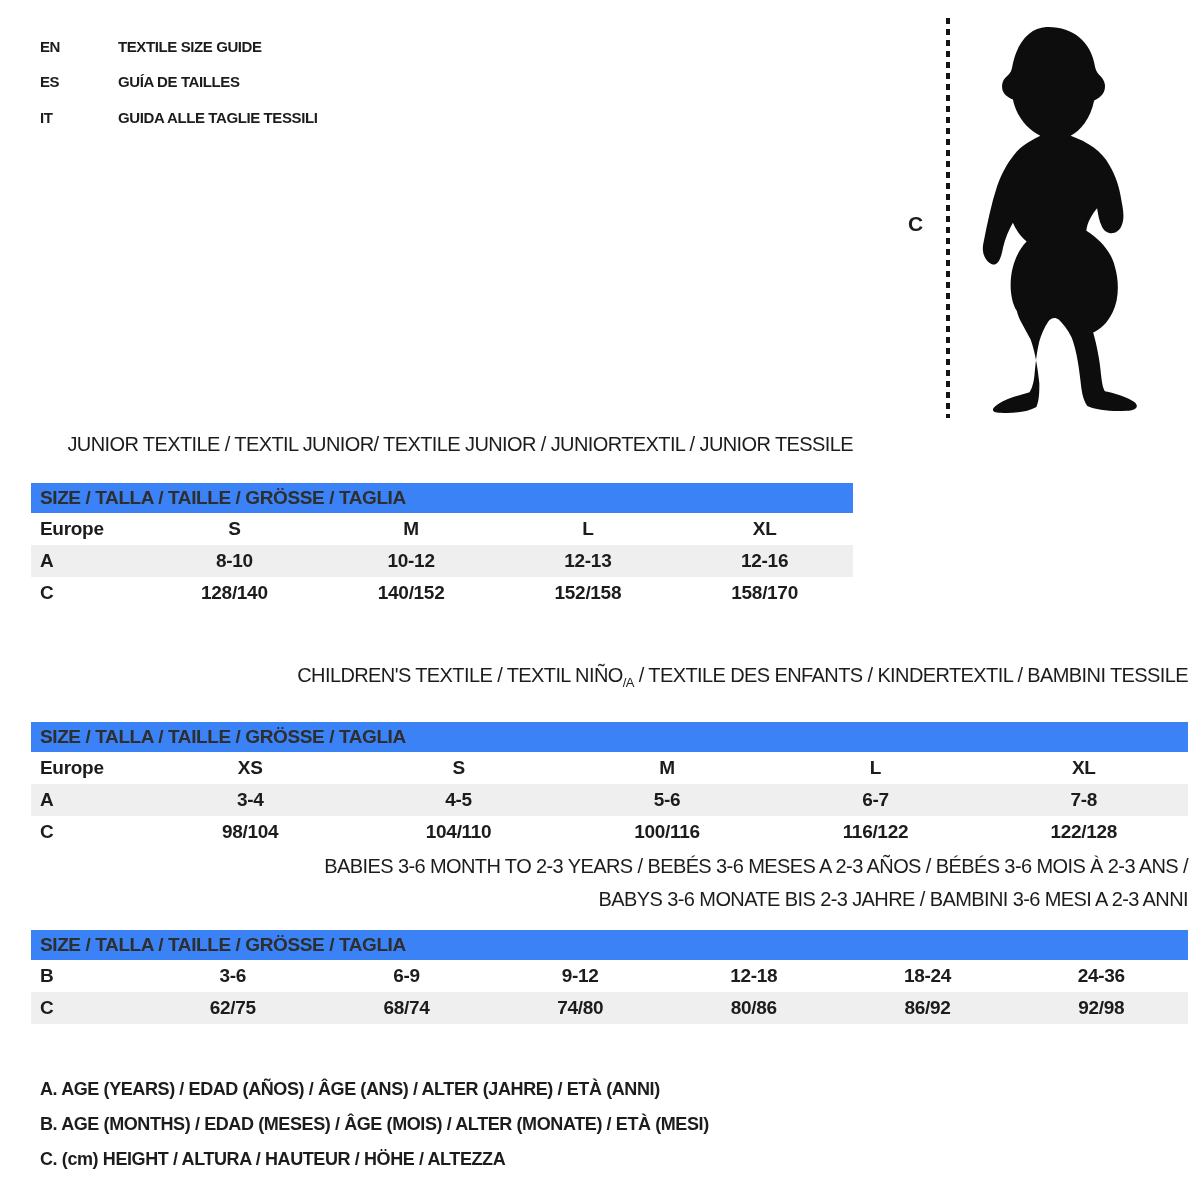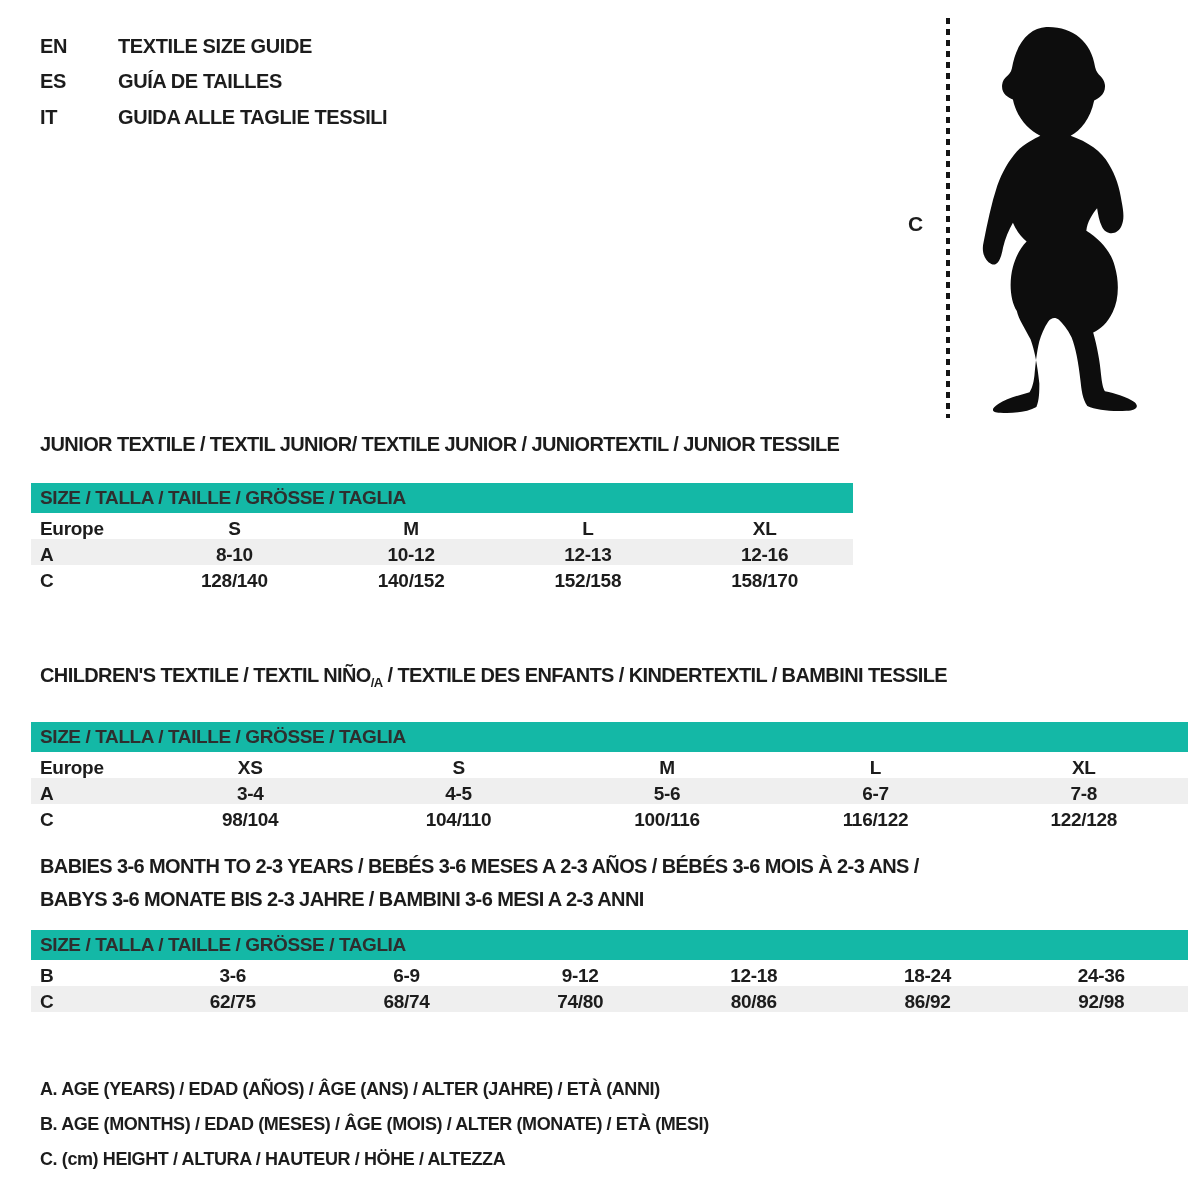--- a/index.html
+++ b/index.html
@@ -3,44 +3,44 @@
 <meta charset="utf-8">
 <style>
   html,body{margin:0;padding:0;}
   body{
     width:1200px;height:1200px;position:relative;background:#ffffff;
     font-family:"Liberation Sans","DejaVu Sans",sans-serif;
     color:#1c1c1c;overflow:hidden;
   }
   
   .lang-block{position:absolute;left:40px;top:29px;}
-  .lang-row{display:flex;line-height:35.3px;font-size:20px;font-weight:700;letter-spacing:-0.4px;}
+  .lang-row{display:flex;line-height:35.3px;font-size:15px;font-weight:700;letter-spacing:-0.4px;}
   .lang-code{width:78px;}
   
   .measure-line{
     position:absolute;left:946px;top:18px;width:4px;height:400px;
     background:repeating-linear-gradient(to bottom,#141414 0 6px,transparent 6px 11px);
   }
   .measure-label{position:absolute;left:908px;top:212px;font-size:21px;font-weight:700;}
   .toddler{position:absolute;left:962px;top:16px;width:186px;height:402px;}
   
   .section{position:absolute;left:31px;}
   .sec-title{
-    font-size:20px;font-weight:700;letter-spacing:-0.6px;
-    padding-left:9px;white-space:nowrap;line-height:22px;
+    font-size:20px;font-weight:400;letter-spacing:-0.6px;
+    padding-left:9px;white-space:nowrap;line-height:22px;text-align:right;
   }
   .sec-title .sub{font-size:13px;vertical-align:sub;}
   .sec-title.two-line{line-height:33px;}
   .size-bar{
-    margin-top:28px;height:30px;line-height:30px;background:#14b8a6;
+    margin-top:28px;height:30px;line-height:30px;background:#3b82f6;
     color:#2e2e2e;font-size:19px;font-weight:700;letter-spacing:-0.4px;padding-left:9px;
     box-sizing:border-box;
   }
   .size-bar.tight{margin-top:14px;}
-  .trow{display:flex;height:26px;line-height:32px;font-size:19px;font-weight:700;letter-spacing:-0.3px;}
+  .trow{display:flex;height:32px;line-height:32px;font-size:19px;font-weight:700;letter-spacing:-0.3px;}
   .trow.shade{background:#efefef;}
   .tlabel{width:115px;padding-left:9px;box-sizing:border-box;}
   .tcell{flex:1;text-align:center;}
   #section-junior{top:433px;width:822px;}
   #section-children{top:640px;width:1157px;margin-top:24px;}
   #section-babies{top:850px;width:1157px;}
   
   .notes{position:absolute;left:40px;top:1072px;}
   .note-line{font-size:18px;font-weight:700;letter-spacing:-0.4px;line-height:35px;white-space:nowrap;}
 </style>

